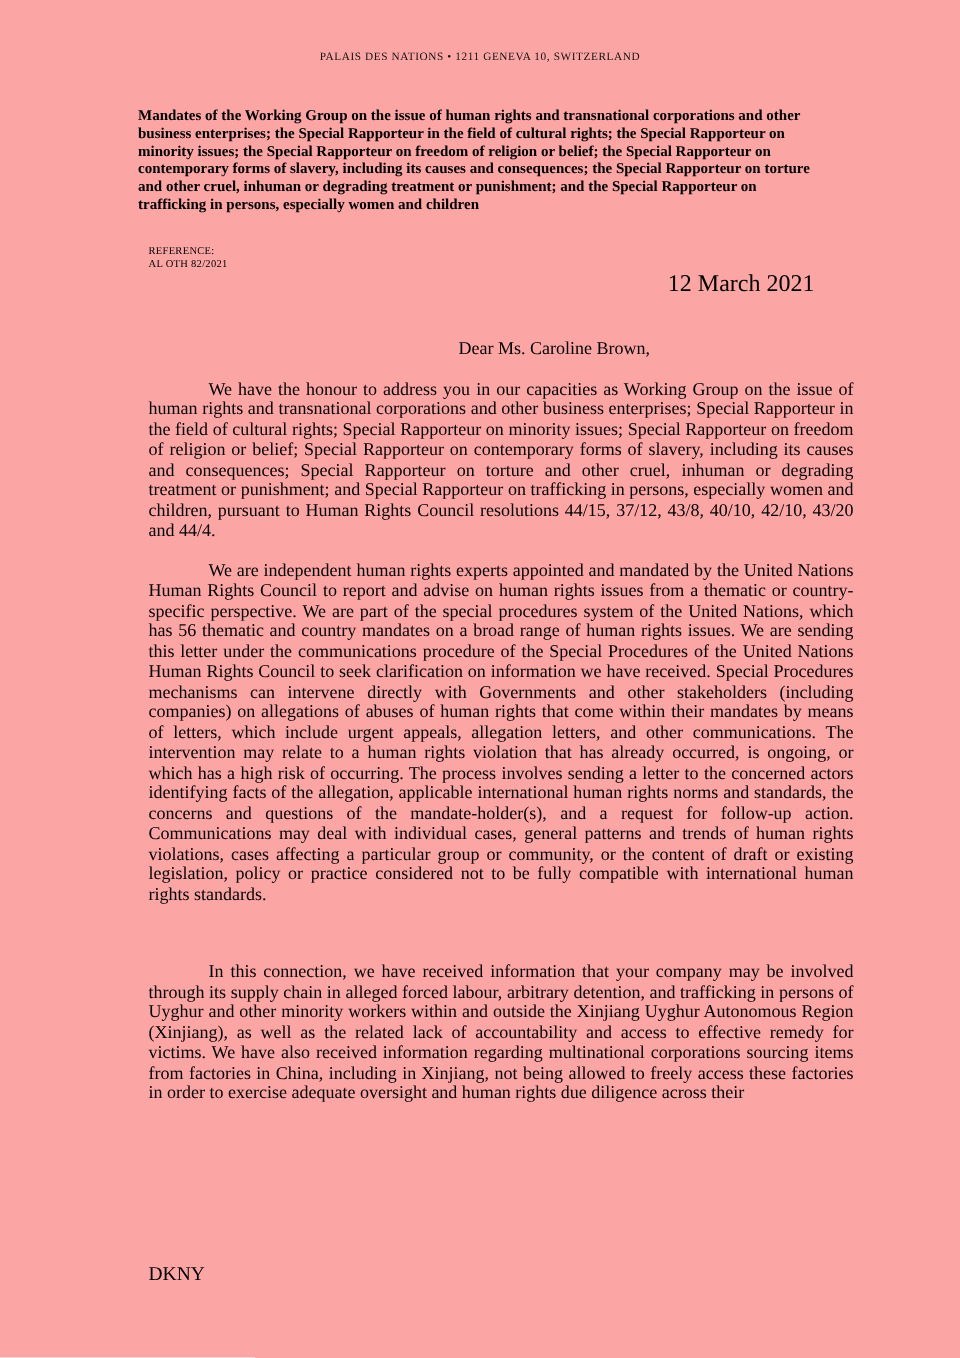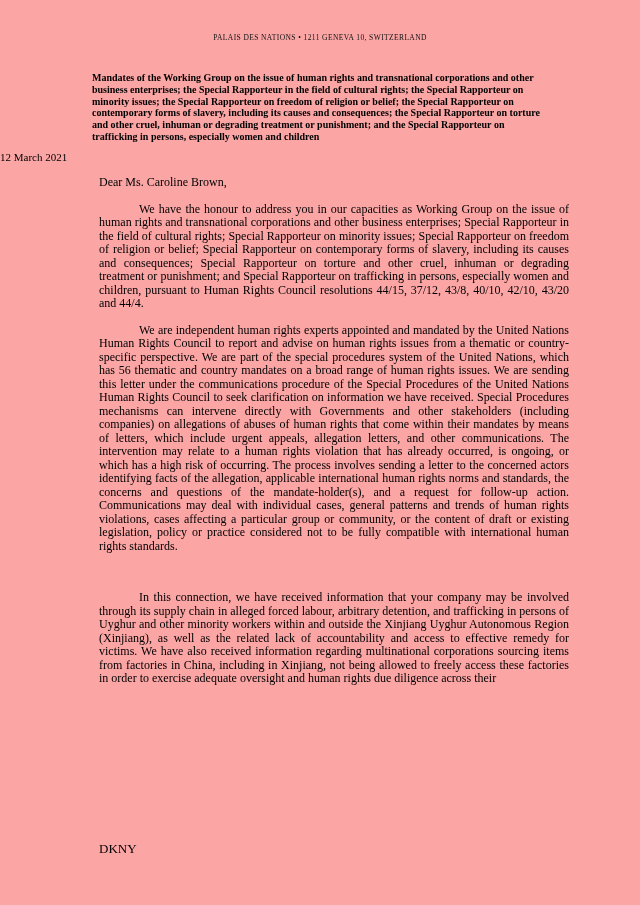--- a/index.html
+++ b/index.html
@@ -32,26 +32,28 @@
     font-size: 10px;
     line-height: 11.8px;
   }
   .reference-block {
     margin: 20px 0 0 99px;
     font-size: 7px;
     line-height: 9px;
     letter-spacing: 0.2px;
   }
   .date-line {
-    margin: 8px 97px 0 0;
-    font-size: 11px;
+    margin: 0 97px 0 0;
+    text-align: right;
+    font-size: 16px;
   }
   .salutation {
-    margin: 12px 0 0 99px;
+    margin: 26px 0 0 99px;
     font-size: 12px;
+    text-align: center;
   }
   .letter-body {
     margin: 6px 71px 0 99px;
     font-size: 12px;
     line-height: 13.5px;
     text-align: justify;
   }
   .letter-body p {
     margin: 13px 0 0 0;
     text-indent: 40px;
@@ -68,20 +70,24 @@
 </style>
 </head>
 <body>
 
 <div class="page">
 
   <div class="letterhead">PALAIS DES NATIONS • 1211 GENEVA 10, SWITZERLAND</div>
 
   <div class="mandates">Mandates of the Working Group on the issue of human rights and transnational corporations and other business enterprises; the Special Rapporteur in the field of cultural rights; the Special Rapporteur on minority issues; the Special Rapporteur on freedom of religion or belief; the Special Rapporteur on contemporary forms of slavery, including its causes and consequences; the Special Rapporteur on torture and other cruel, inhuman or degrading treatment or punishment; and the Special Rapporteur on trafficking in persons, especially women and children</div>
 
+  <div class="reference-block">
+    <div>REFERENCE:</div>
+    <div>AL OTH 82/2021</div>
+  </div>
 
   <div class="date-line">12 March 2021</div>
 
   <div class="salutation">Dear Ms. Caroline Brown,</div>
 
   <div class="letter-body">
     <p>We have the honour to address you in our capacities as Working Group on the issue of human rights and transnational corporations and other business enterprises; Special Rapporteur in the field of cultural rights; Special Rapporteur on minority issues; Special Rapporteur on freedom of religion or belief; Special Rapporteur on contemporary forms of slavery, including its causes and consequences; Special Rapporteur on torture and other cruel, inhuman or degrading treatment or punishment; and Special Rapporteur on trafficking in persons, especially women and children, pursuant to Human Rights Council resolutions 44/15, 37/12, 43/8, 40/10, 42/10, 43/20 and 44/4.</p>
     <p>We are independent human rights experts appointed and mandated by the United Nations Human Rights Council to report and advise on human rights issues from a thematic or country-specific perspective. We are part of the special procedures system of the United Nations, which has 56 thematic and country mandates on a broad range of human rights issues. We are sending this letter under the communications procedure of the Special Procedures of the United Nations Human Rights Council to seek clarification on information we have received. Special Procedures mechanisms can intervene directly with Governments and other stakeholders (including companies) on allegations of abuses of human rights that come within their mandates by means of letters, which include urgent appeals, allegation letters, and other communications. The intervention may relate to a human rights violation that has already occurred, is ongoing, or which has a high risk of occurring. The process involves sending a letter to the concerned actors identifying facts of the allegation, applicable international human rights norms and standards, the concerns and questions of the mandate-holder(s), and a request for follow-up action. Communications may deal with individual cases, general patterns and trends of human rights violations, cases affecting a particular group or community, or the content of draft or existing legislation, policy or practice considered not to be fully compatible with international human rights standards.</p>
     <p class="gap-large">In this connection, we have received information that your company may be involved through its supply chain in alleged forced labour, arbitrary detention, and trafficking in persons of Uyghur and other minority workers within and outside the Xinjiang Uyghur Autonomous Region (Xinjiang), as well as the related lack of accountability and access to effective remedy for victims. We have also received information regarding multinational corporations sourcing items from factories in China, including in Xinjiang, not being allowed to freely access these factories in order to exercise adequate oversight and human rights due diligence across their</p>
   </div>

